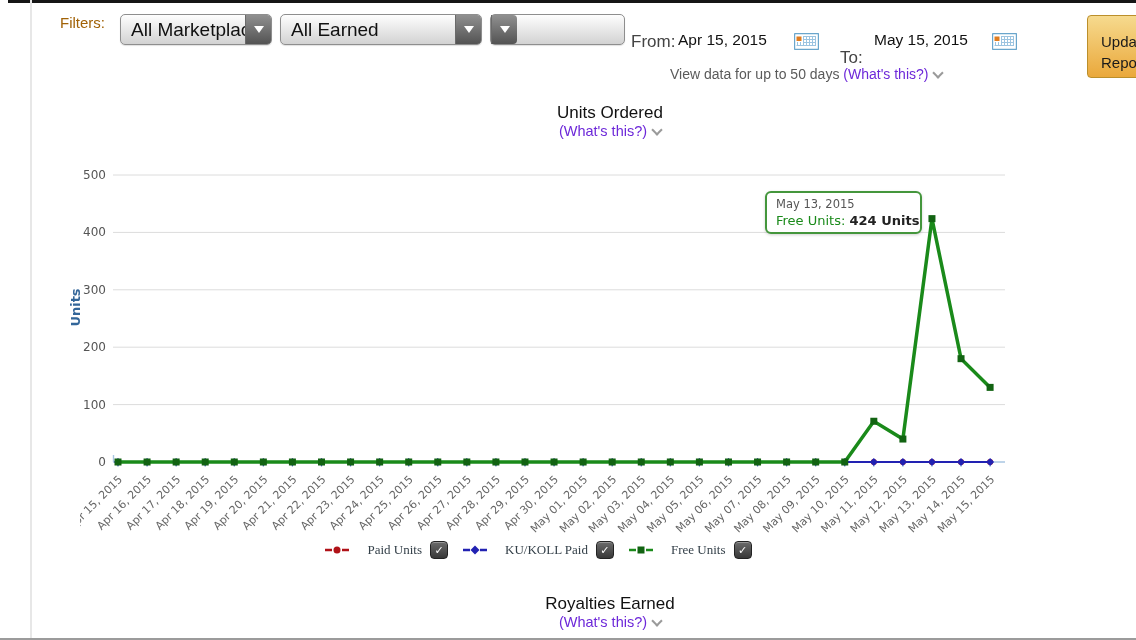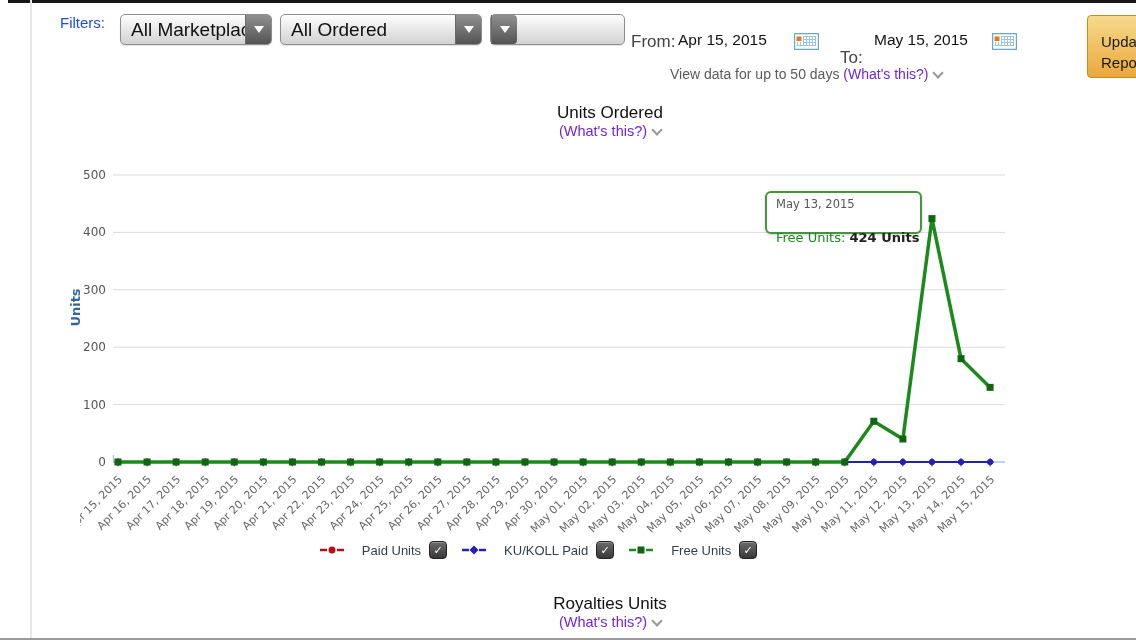--- a/index.html
+++ b/index.html
@@ -3,21 +3,21 @@
 <meta charset="utf-8">
 <style>
   html,body{margin:0;padding:0}
   body{width:1136px;height:640px;position:relative;overflow:hidden;background:#fff;
        font-family:"Liberation Sans",sans-serif;color:#111}
   .abs{position:absolute}
   .top-border{left:8px;top:0;right:0;height:3px;background:#161616}
   .v-div{left:30px;top:0;bottom:0;width:2px;background:#e7e7e7}
   .bottom-border{left:0;right:0;bottom:0;height:2px;background:#9b9b9b}
 
-  .filters-label{left:60px;top:14px;font-size:15px;color:#1d4ed8}
+  .filters-label{left:60px;top:14px;font-size:15px;color:#a16207}
 
   .dd{height:29px;border:1px solid #8e8e8e;border-radius:5px;
       background:linear-gradient(#fefefe,#d2d2d2);display:flex;align-items:stretch;
       box-shadow:0 1px 1px rgba(0,0,0,.12);cursor:pointer}
   .dd-label{flex:1;display:flex;align-items:center;padding:0 24px 0 10px;font-size:19px;
       color:#111;white-space:nowrap;overflow:hidden}
   .dd-arrow{width:25px;background:linear-gradient(#909090,#535353);border-left:1px solid #6a6a6a;
       border-radius:0 4px 4px 0;display:flex;align-items:center;justify-content:center}
   .tri{width:0;height:0;border-left:5px solid transparent;border-right:5px solid transparent;
       border-top:7px solid #fff}
@@ -43,27 +43,27 @@
 
   .units-svg{left:80px;top:165px}
 
   .y-label{left:56px;top:300px;font-size:13px;font-weight:bold;color:#336699;
       font-family:"DejaVu Sans",sans-serif;transform:rotate(-90deg);transform-origin:center}
 
   .tooltip{left:765px;top:191px;width:157px;height:43px;box-sizing:border-box;z-index:6;
       border:2px solid #44963c;border-radius:6px;background:#fff;padding:4px 9px;
       box-shadow:0 1px 3px rgba(0,0,0,.18);font-family:"DejaVu Sans",sans-serif;white-space:nowrap}
   .tt-date{font-size:11.5px;color:#555}
-  .tt-line{font-size:13px;margin-top:19px}
+  .tt-line{font-size:13px;margin-top:2px}
   .tt-series{color:#1a8a1a}
   .tt-value{color:#222;font-weight:bold}
 
   .legend{left:88px;top:541px;width:900px;display:flex;justify-content:center;align-items:center}
   .legend-item{display:flex;align-items:center;margin:0 7px}
-  .legend-text{font-size:13px;color:#333f48;font-family:Liberation Sans, sans-serif;margin:0 8px 0 17px;white-space:nowrap}
+  .legend-text{font-size:13px;color:#333f48;font-family:Liberation Serif, serif;margin:0 8px 0 17px;white-space:nowrap}
   .checkbox{width:16px;height:16px;border:1px solid #222;border-radius:4px;
       background:linear-gradient(#6b6b6b,#383838);color:#fff;font-size:11px;line-height:16px;
       text-align:center;cursor:pointer;box-shadow:inset 0 1px 0 rgba(255,255,255,.3)}
 </style>
 </head>
 <body>
 
 <div class="abs top-border"></div>
 <div class="abs v-div"></div>
 <div class="abs bottom-border"></div>
@@ -71,21 +71,21 @@
 <div class="abs filters-label">Filters:</div>
 
 <div class="abs dd" style="left:120px;top:14px;width:150px">
   <span class="dd-label">All Marketplaces</span>
   <span class="dd-arrow">
       <span class="tri"></span>
     </span>
 </div>
 
 <div class="abs dd" style="left:280px;top:14px;width:200px">
-  <span class="dd-label">All Ordered</span>
+  <span class="dd-label">All Earned</span>
   <span class="dd-arrow">
       <span class="tri"></span>
     </span>
 </div>
 
 <div class="abs dd" style="left:490px;top:14px;width:133px">
   <span class="dd-arrow">
       <span class="tri"></span>
     </span>
 </div>
@@ -331,15 +331,15 @@
         <line x1="1" y1="6" x2="8" y2="6" stroke="#1a8a1a" stroke-width="2.5"></line>
         <line x1="18" y1="6" x2="25" y2="6" stroke="#1a8a1a" stroke-width="2.5"></line>
         <rect x="9.5" y="2.5" width="7" height="7" fill="#126312"></rect>
       </svg>
       <span class="legend-text">Free Units</span>
       <span class="checkbox">✓</span>
     </span>
   </div>
 
 <div class="abs chart-head" style="top:594px">
-  <div class="chart-title">Royalties Units</div>
+  <div class="chart-title">Royalties Earned</div>
   <div class="chart-link"><a class="link">(What's this?)</a><span class="chev"></span></div>
 </div>
 
 </body></html>

